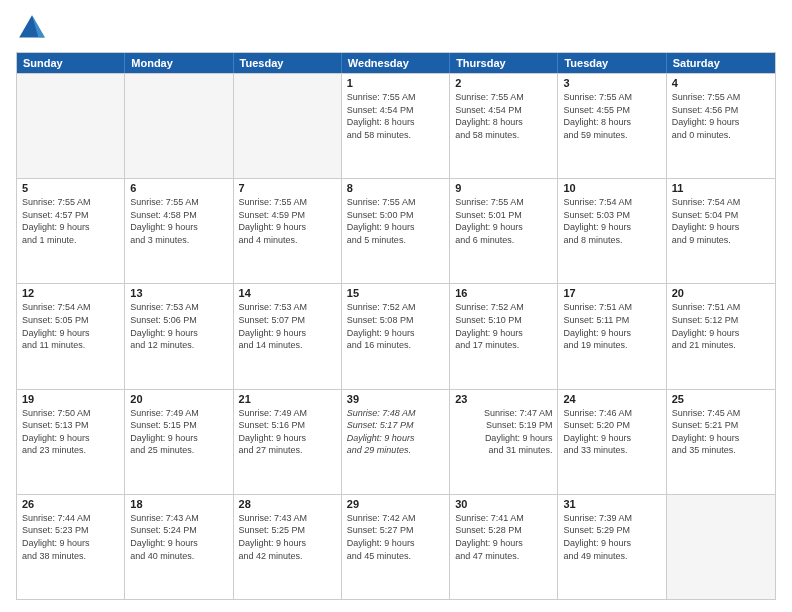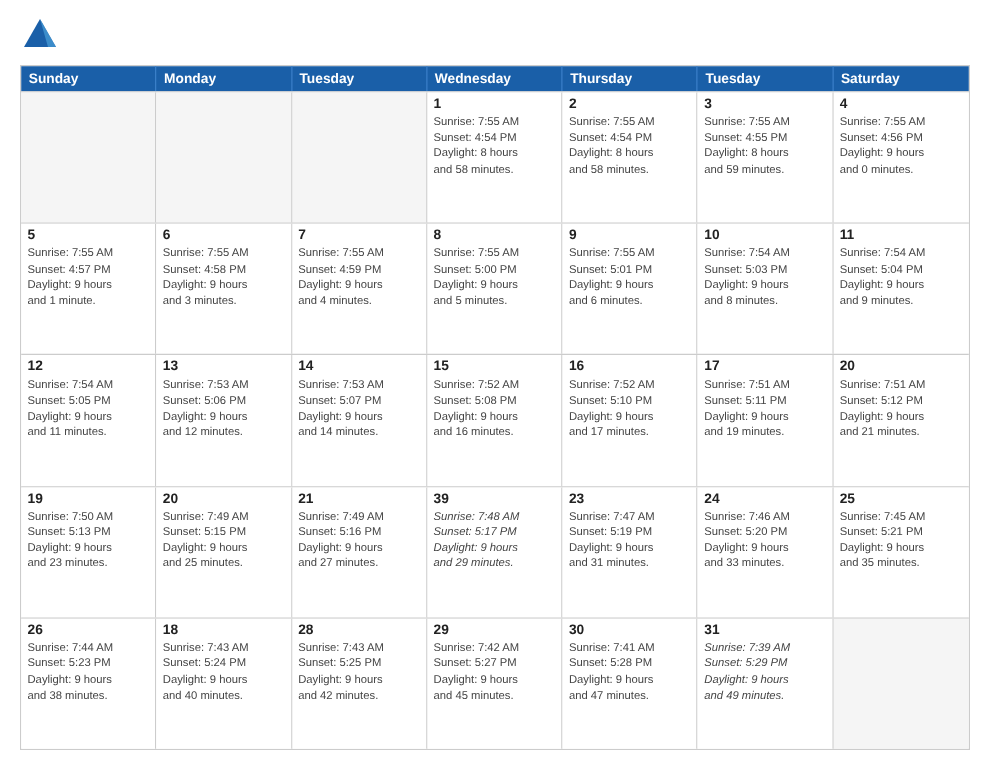--- a/index.html
+++ b/index.html
@@ -302,21 +302,21 @@
           </div>
           <div class="cal-cell">
             <div class="cell-day">39</div>
             <div class="cell-info" style="white-space: pre-line; font-style: italic;">Sunrise: 7:48 AM
 Sunset: 5:17 PM
 Daylight: 9 hours
 and 29 minutes.</div>
           </div>
           <div class="cal-cell">
             <div class="cell-day">23</div>
-            <div class="cell-info" style="white-space: pre-line;">Sunrise: 7:47 AM
+            <div class="cell-info" style="white-space: pre-line; text-align: right;">Sunrise: 7:47 AM
 Sunset: 5:19 PM
 Daylight: 9 hours
 and 31 minutes.</div>
           </div>
           <div class="cal-cell">
             <div class="cell-day">24</div>
             <div class="cell-info" style="white-space: pre-line;">Sunrise: 7:46 AM
 Sunset: 5:20 PM
 Daylight: 9 hours
 and 33 minutes.</div>
@@ -360,21 +360,21 @@
           </div>
           <div class="cal-cell">
             <div class="cell-day">30</div>
             <div class="cell-info" style="white-space: pre-line;">Sunrise: 7:41 AM
 Sunset: 5:28 PM
 Daylight: 9 hours
 and 47 minutes.</div>
           </div>
           <div class="cal-cell">
             <div class="cell-day">31</div>
-            <div class="cell-info" style="white-space: pre-line; font-style: italic;">Sunrise: 7:39 AM
+            <div class="cell-info" style="white-space: pre-line;">Sunrise: 7:39 AM
 Sunset: 5:29 PM
 Daylight: 9 hours
 and 49 minutes.</div>
           </div>
           <div class="cal-cell empty"></div>
         </div>
       </div>
   </div>
 </div>
 

